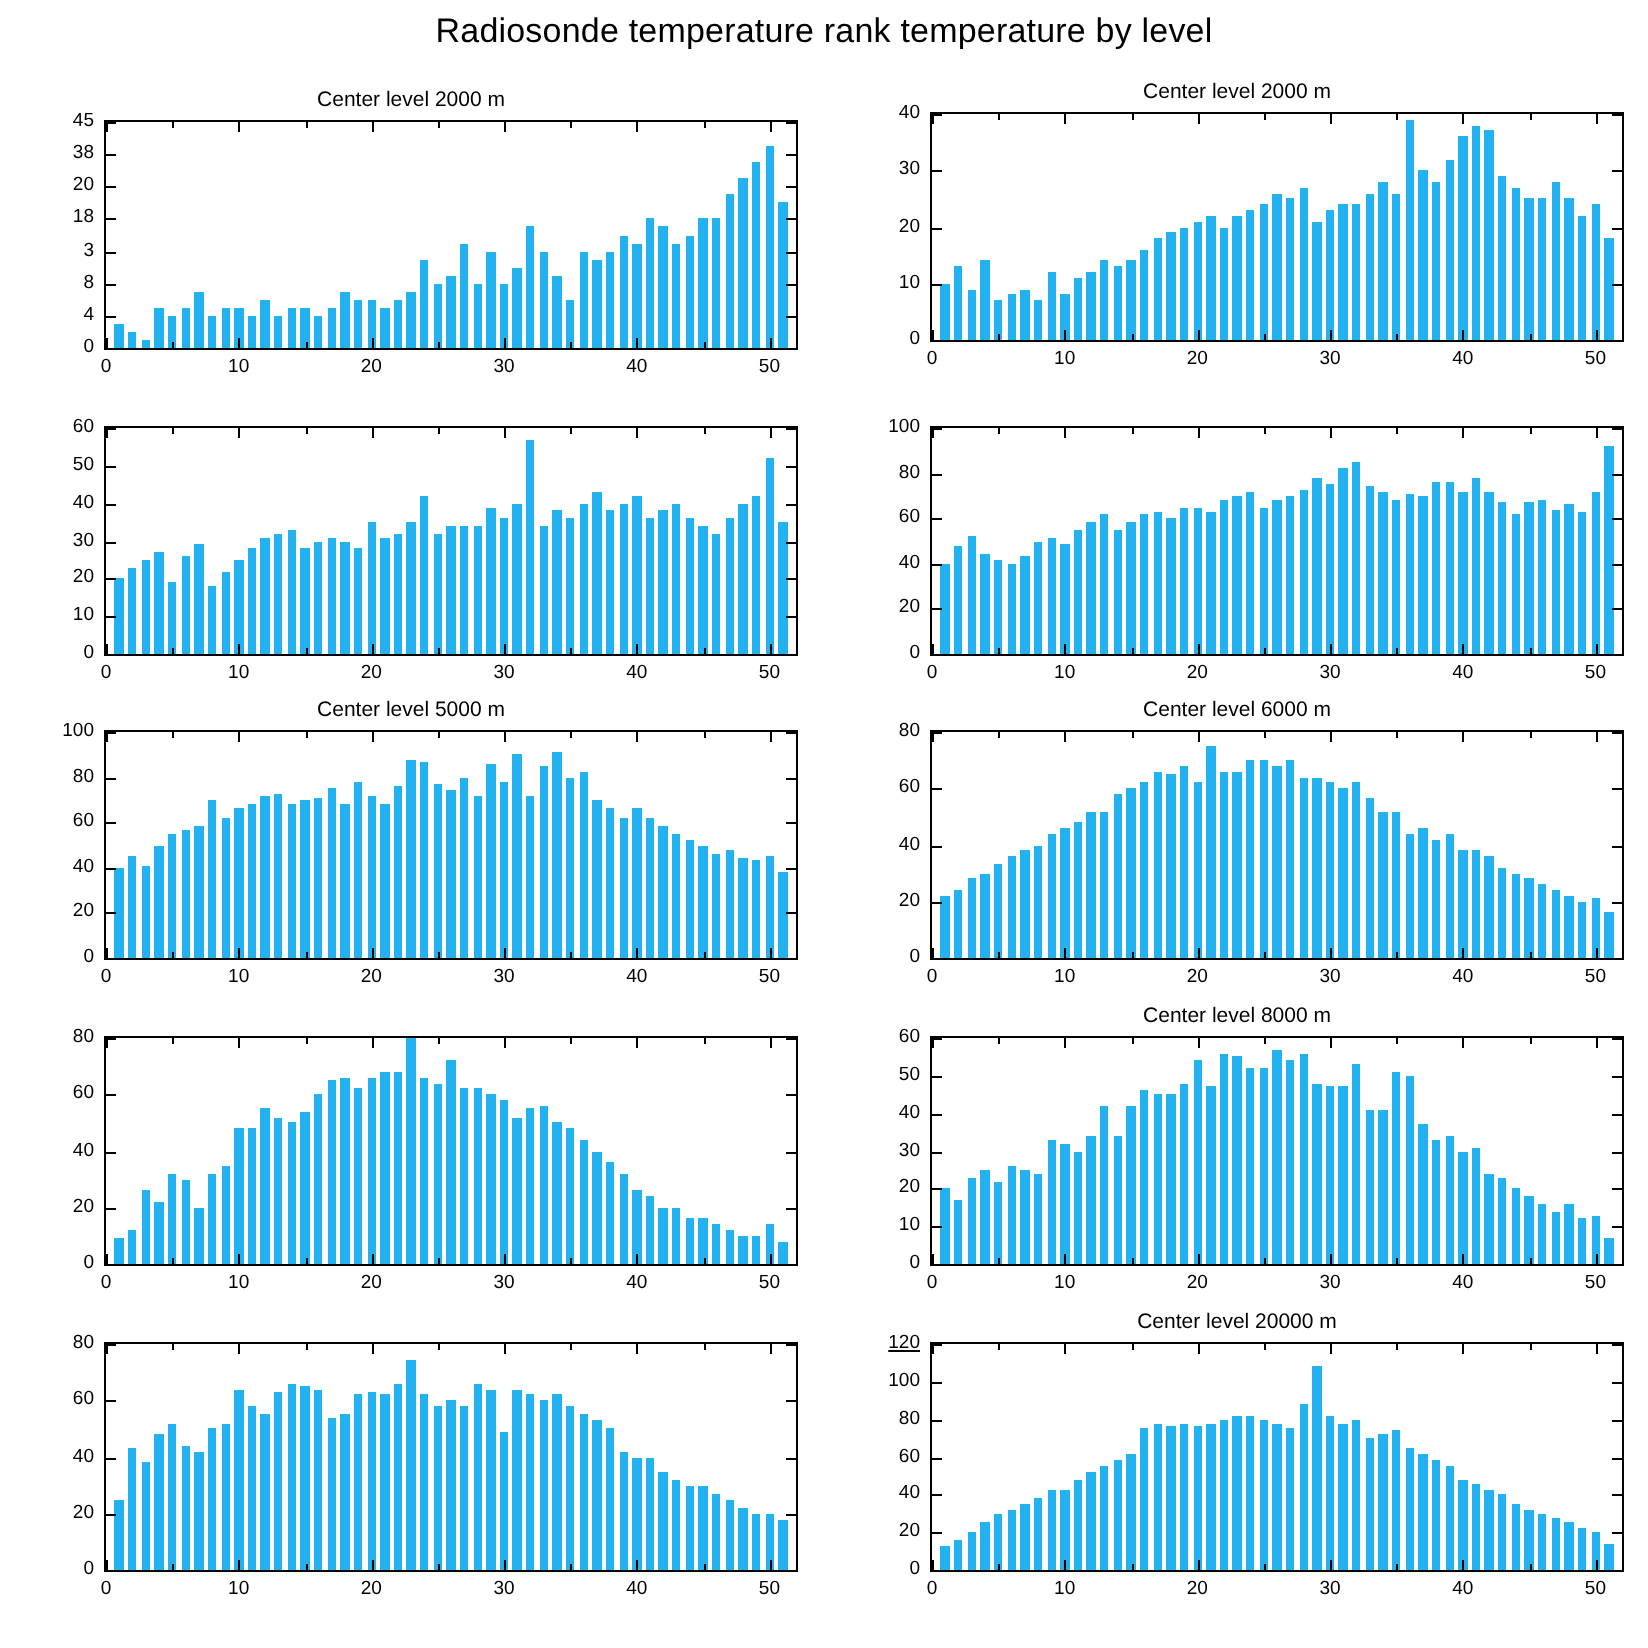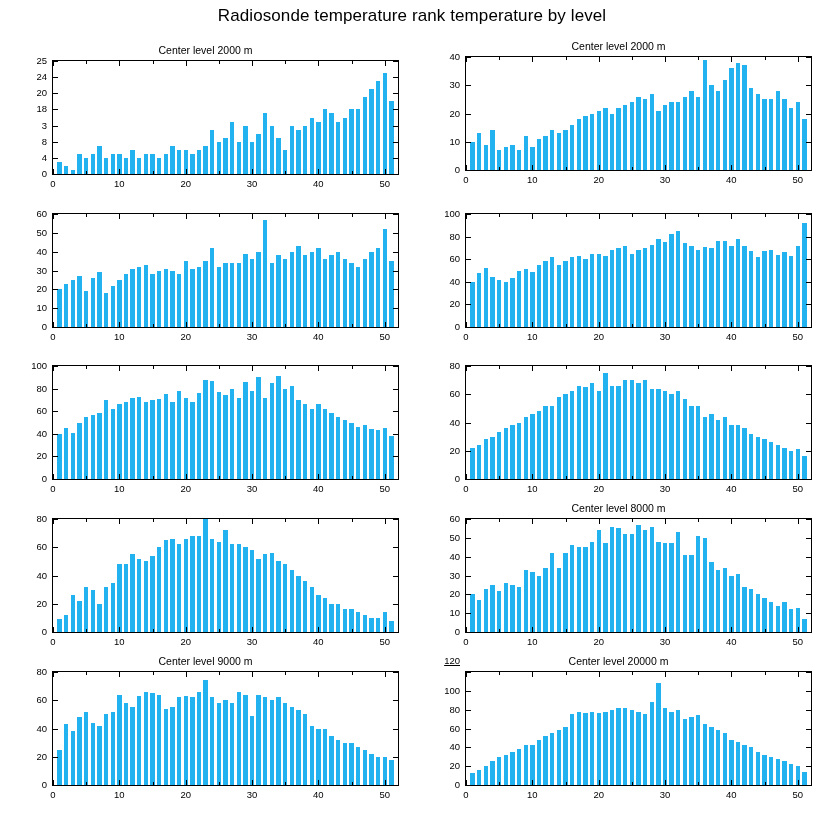--- a/index.html
+++ b/index.html
@@ -178,22 +178,22 @@
           <div class="tick" style="right: 0px; top: 16.1429px; height: 1px; width: 5px;"></div>
           <div class="tick" style="left: 0px; top: 0px; height: 1px; width: 5px;"></div>
           <div class="tick" style="right: 0px; top: 0px; height: 1px; width: 5px;"></div>
         </div>
         <div class="ytick-label" style="left: 12px; width: 35px; top: 125px;">0</div>
         <div class="ytick-label" style="left: 12px; width: 35px; top: 108.857px;">4</div>
         <div class="ytick-label" style="left: 12px; width: 35px; top: 92.7143px;">8</div>
         <div class="ytick-label" style="left: 12px; width: 35px; top: 76.5714px;">3</div>
         <div class="ytick-label" style="left: 12px; width: 35px; top: 60.4286px;">18</div>
         <div class="ytick-label" style="left: 12px; width: 35px; top: 44.2857px;">20</div>
-        <div class="ytick-label" style="left: 12px; width: 35px; top: 28.1429px;">24</div>
-        <div class="ytick-label" style="left: 12px; width: 35px; top: 12px;">25</div>
+        <div class="ytick-label" style="left: 12px; width: 35px; top: 28.1429px;">38</div>
+        <div class="ytick-label" style="left: 12px; width: 35px; top: 12px;">45</div>
         <div class="xtick-label" style="left: 38px; width: 30px; top: 135px;">0</div>
         <div class="xtick-label" style="left: 104.346px; width: 30px; top: 135px;">10</div>
         <div class="xtick-label" style="left: 170.692px; width: 30px; top: 135px;">20</div>
         <div class="xtick-label" style="left: 237.038px; width: 30px; top: 135px;">30</div>
         <div class="xtick-label" style="left: 303.385px; width: 30px; top: 135px;">40</div>
         <div class="xtick-label" style="left: 369.731px; width: 30px; top: 135px;">50</div>
       </div>
       <div class="panel" style="left: 413px; top: 40px; width: 411px; height: 150px;">
         <div class="panel-title">Center level 2000 m</div>
         <div class="plot" style="left: 52px; top: 16px; width: 347px; height: 115px;">
@@ -498,20 +498,21 @@
         <div class="ytick-label" style="left: 12px; width: 35px; top: 34.6px;">80</div>
         <div class="ytick-label" style="left: 12px; width: 35px; top: 12px;">100</div>
         <div class="xtick-label" style="left: 38px; width: 30px; top: 135px;">0</div>
         <div class="xtick-label" style="left: 104.346px; width: 30px; top: 135px;">10</div>
         <div class="xtick-label" style="left: 170.692px; width: 30px; top: 135px;">20</div>
         <div class="xtick-label" style="left: 237.038px; width: 30px; top: 135px;">30</div>
         <div class="xtick-label" style="left: 303.385px; width: 30px; top: 135px;">40</div>
         <div class="xtick-label" style="left: 369.731px; width: 30px; top: 135px;">50</div>
       </div>
       <div class="panel" style="left: 0px; top: 349px; width: 411px; height: 150px;">
+        <div class="panel-title">Center level 5000 m</div>
         <div class="plot" style="left: 52px; top: 16px; width: 347px; height: 115px;">
           <div class="bars">
             <div class="bar" style="left: 4.44519px; width: 4.37885px; height: 45.2px; background: rgb(33, 178, 239);"></div>
             <div class="bar" style="left: 11.0798px; width: 4.37885px; height: 50.85px; background: rgb(33, 178, 239);"></div>
             <div class="bar" style="left: 17.7144px; width: 4.37885px; height: 46.33px; background: rgb(33, 178, 239);"></div>
             <div class="bar" style="left: 24.349px; width: 4.37885px; height: 56.5px; background: rgb(33, 178, 239);"></div>
             <div class="bar" style="left: 30.9837px; width: 4.37885px; height: 62.15px; background: rgb(33, 178, 239);"></div>
             <div class="bar" style="left: 37.6183px; width: 4.37885px; height: 64.41px; background: rgb(33, 178, 239);"></div>
             <div class="bar" style="left: 44.2529px; width: 4.37885px; height: 65.54px; background: rgb(33, 178, 239);"></div>
             <div class="bar" style="left: 50.8875px; width: 4.37885px; height: 79.1px; background: rgb(33, 178, 239);"></div>
@@ -601,20 +602,21 @@
         <div class="ytick-label" style="left: 12px; width: 35px; top: 34.6px;">80</div>
         <div class="ytick-label" style="left: 12px; width: 35px; top: 12px;">100</div>
         <div class="xtick-label" style="left: 38px; width: 30px; top: 135px;">0</div>
         <div class="xtick-label" style="left: 104.346px; width: 30px; top: 135px;">10</div>
         <div class="xtick-label" style="left: 170.692px; width: 30px; top: 135px;">20</div>
         <div class="xtick-label" style="left: 237.038px; width: 30px; top: 135px;">30</div>
         <div class="xtick-label" style="left: 303.385px; width: 30px; top: 135px;">40</div>
         <div class="xtick-label" style="left: 369.731px; width: 30px; top: 135px;">50</div>
       </div>
       <div class="panel" style="left: 413px; top: 349px; width: 411px; height: 150px;">
+        <div class="panel-title">Center level 6000 m</div>
         <div class="plot" style="left: 52px; top: 16px; width: 347px; height: 115px;">
           <div class="bars">
             <div class="bar" style="left: 4.44519px; width: 4.37885px; height: 31.075px; background: rgb(33, 178, 239);"></div>
             <div class="bar" style="left: 11.0798px; width: 4.37885px; height: 33.9px; background: rgb(33, 178, 239);"></div>
             <div class="bar" style="left: 17.7144px; width: 4.37885px; height: 39.55px; background: rgb(33, 178, 239);"></div>
             <div class="bar" style="left: 24.349px; width: 4.37885px; height: 42.375px; background: rgb(33, 178, 239);"></div>
             <div class="bar" style="left: 30.9837px; width: 4.37885px; height: 46.6125px; background: rgb(33, 178, 239);"></div>
             <div class="bar" style="left: 37.6183px; width: 4.37885px; height: 50.85px; background: rgb(33, 178, 239);"></div>
             <div class="bar" style="left: 44.2529px; width: 4.37885px; height: 53.675px; background: rgb(33, 178, 239);"></div>
             <div class="bar" style="left: 50.8875px; width: 4.37885px; height: 56.5px; background: rgb(33, 178, 239);"></div>
@@ -908,21 +910,20 @@
         <div class="ytick-label" style="left: 12px; width: 35px; top: 30.8333px;">50</div>
         <div class="ytick-label" style="left: 12px; width: 35px; top: 12px;">60</div>
         <div class="xtick-label" style="left: 38px; width: 30px; top: 135px;">0</div>
         <div class="xtick-label" style="left: 104.346px; width: 30px; top: 135px;">10</div>
         <div class="xtick-label" style="left: 170.692px; width: 30px; top: 135px;">20</div>
         <div class="xtick-label" style="left: 237.038px; width: 30px; top: 135px;">30</div>
         <div class="xtick-label" style="left: 303.385px; width: 30px; top: 135px;">40</div>
         <div class="xtick-label" style="left: 369.731px; width: 30px; top: 135px;">50</div>
       </div>
       <div class="panel" style="left: 0px; top: 655px; width: 411px; height: 150px;">
-        <div class="panel-title">Center level 9000 m</div>
         <div class="plot" style="left: 52px; top: 16px; width: 347px; height: 115px;">
           <div class="bars">
             <div class="bar" style="left: 4.44519px; width: 4.37885px; height: 35.3125px; background: rgb(33, 178, 239);"></div>
             <div class="bar" style="left: 11.0798px; width: 4.37885px; height: 60.7375px; background: rgb(33, 178, 239);"></div>
             <div class="bar" style="left: 17.7144px; width: 4.37885px; height: 53.675px; background: rgb(33, 178, 239);"></div>
             <div class="bar" style="left: 24.349px; width: 4.37885px; height: 67.8px; background: rgb(33, 178, 239);"></div>
             <div class="bar" style="left: 30.9837px; width: 4.37885px; height: 73.45px; background: rgb(33, 178, 239);"></div>
             <div class="bar" style="left: 37.6183px; width: 4.37885px; height: 62.15px; background: rgb(33, 178, 239);"></div>
             <div class="bar" style="left: 44.2529px; width: 4.37885px; height: 59.325px; background: rgb(33, 178, 239);"></div>
             <div class="bar" style="left: 50.8875px; width: 4.37885px; height: 70.625px; background: rgb(33, 178, 239);"></div>
@@ -1107,21 +1108,21 @@
           <div class="tick" style="right: 0px; top: 18.8333px; height: 1px; width: 5px;"></div>
           <div class="tick" style="left: 0px; top: 0px; height: 1px; width: 5px;"></div>
           <div class="tick" style="right: 0px; top: 0px; height: 1px; width: 5px;"></div>
         </div>
         <div class="ytick-label" style="left: 12px; width: 35px; top: 125px;">0</div>
         <div class="ytick-label" style="left: 12px; width: 35px; top: 106.167px;">20</div>
         <div class="ytick-label" style="left: 12px; width: 35px; top: 87.3333px;">40</div>
         <div class="ytick-label" style="left: 12px; width: 35px; top: 68.5px;">60</div>
         <div class="ytick-label" style="left: 12px; width: 35px; top: 49.6667px;">80</div>
         <div class="ytick-label" style="left: 12px; width: 35px; top: 30.8333px;">100</div>
-        <div class="ytick-label" style="left: 12px; width: 35px; top: 1px; text-decoration: underline;">120</div>
+        <div class="ytick-label" style="left: 12px; width: 35px; top: 12px; text-decoration: underline;">120</div>
         <div class="xtick-label" style="left: 38px; width: 30px; top: 135px;">0</div>
         <div class="xtick-label" style="left: 104.346px; width: 30px; top: 135px;">10</div>
         <div class="xtick-label" style="left: 170.692px; width: 30px; top: 135px;">20</div>
         <div class="xtick-label" style="left: 237.038px; width: 30px; top: 135px;">30</div>
         <div class="xtick-label" style="left: 303.385px; width: 30px; top: 135px;">40</div>
         <div class="xtick-label" style="left: 369.731px; width: 30px; top: 135px;">50</div>
       </div>
     </div>
 </div>
 

